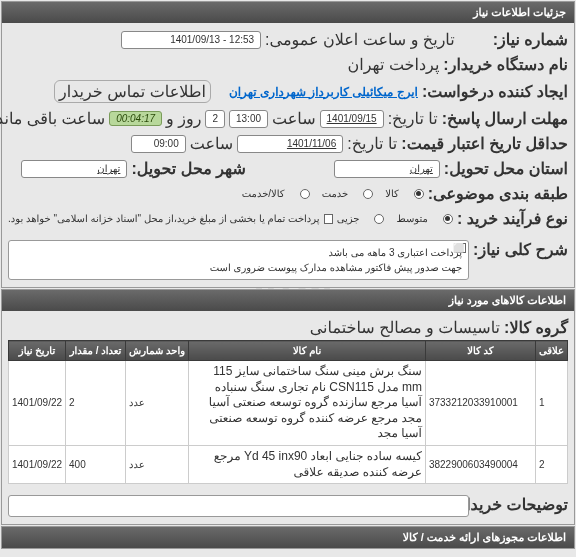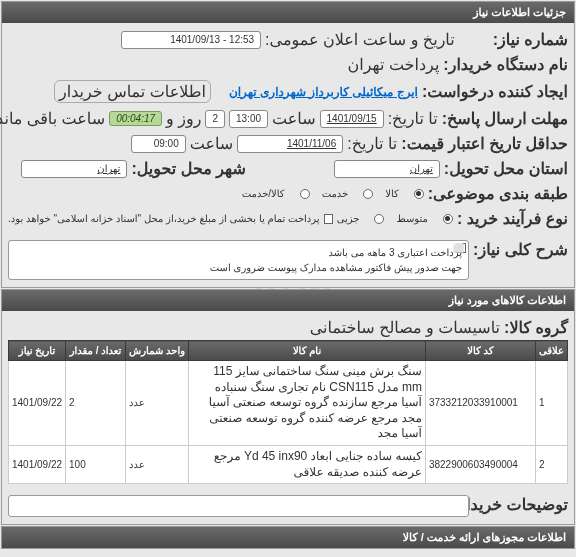--- a/index.html
+++ b/index.html
@@ -293,21 +293,21 @@
             <td class="name-col">سنگ برش مینی سنگ ساختمانی سایز 115 mm مدل CSN115 نام تجاری سنگ سنباده آسیا مرجع سازنده گروه توسعه صنعتی آسیا مجد مرجع عرضه کننده گروه توسعه صنعتی آسیا مجد</td>
             <td>عدد</td>
             <td>2</td>
             <td>1401/09/22</td>
           </tr>
           <tr>
             <td>2</td>
             <td>3822900603490004</td>
             <td class="name-col">کیسه ساده جنایی ابعاد Yd 45 inx90 مرجع عرضه کننده صدیقه علاقی</td>
             <td>عدد</td>
-            <td>100</td>
+            <td>400</td>
             <td>1401/09/22</td>
           </tr>
         </tbody>
     </table>
     <div class="row" style="align-items:flex-start;margin-top:8px">
       <span class="label bold" style="min-width:80px">توضیحات خریدار:</span>
       <div class="txtfld"></div>
     </div>
   </div>
 </div>

